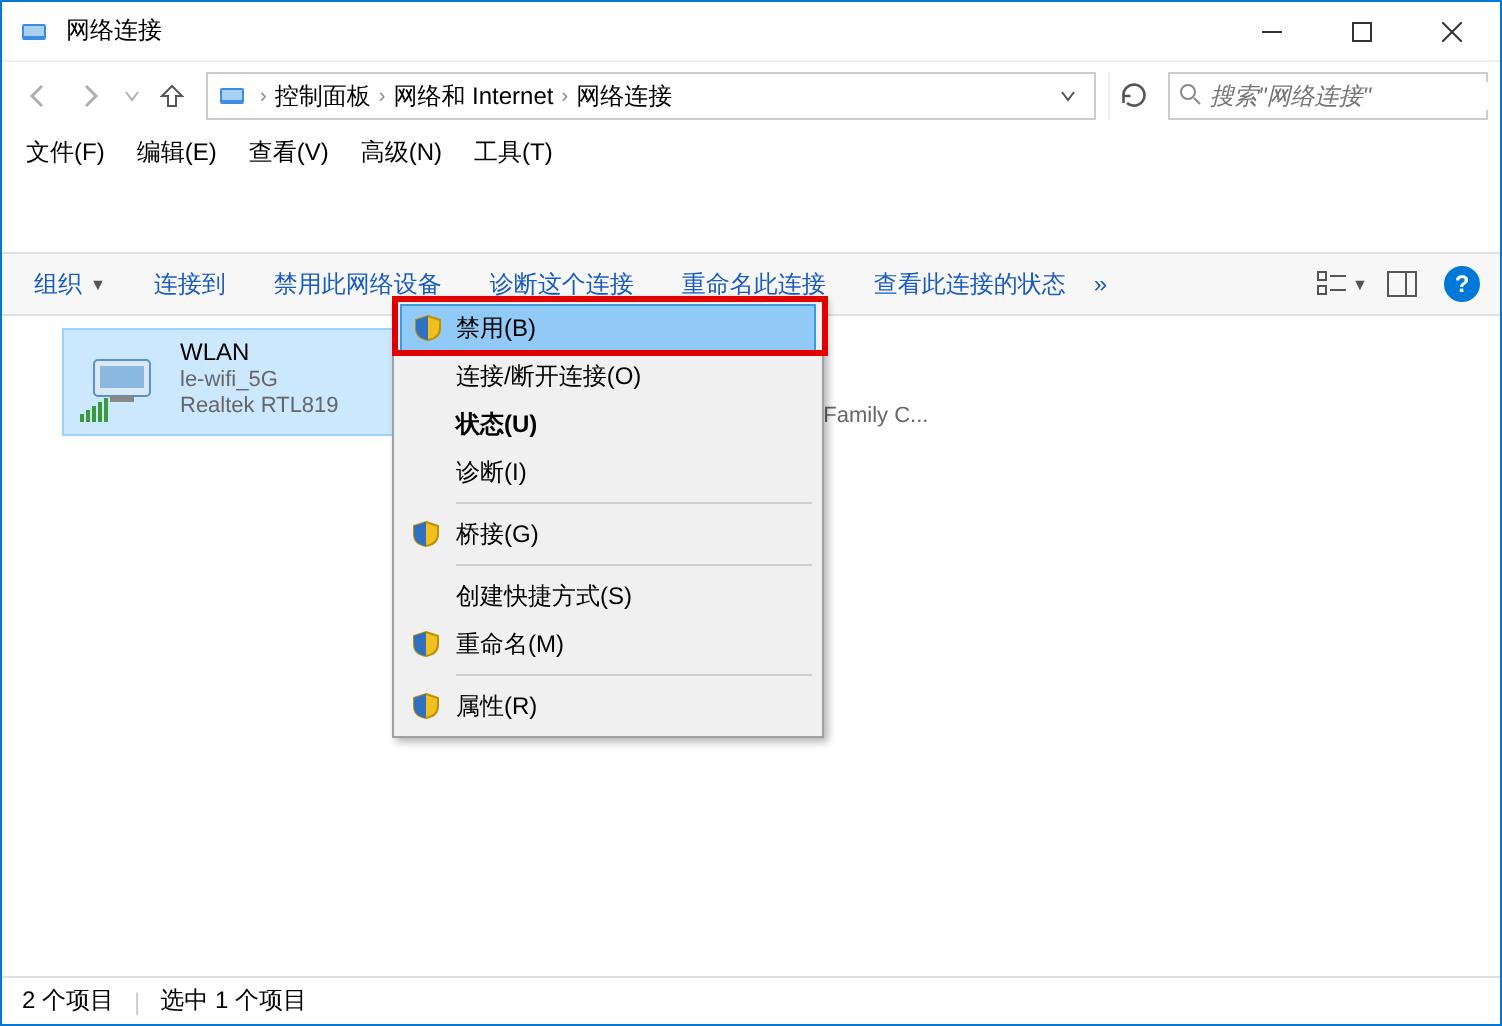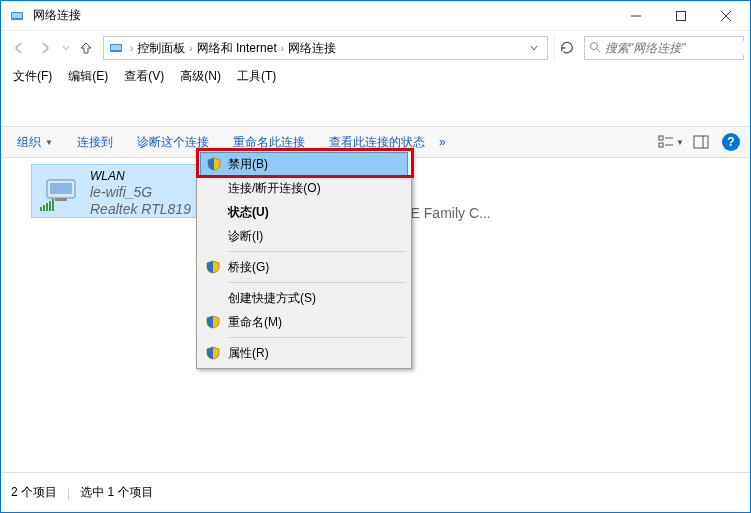--- a/index.html
+++ b/index.html
@@ -36,38 +36,38 @@
     .toolbar { height: 32px; background: #f7f7f7; border-top: 1px solid #e0e0e0; border-bottom: 1px solid #e0e0e0; display: flex; align-items: center; padding: 0 6px; gap: 4px; margin-top: 39px; }
     .tool-btn { padding: 4px 10px; color: #1a5bbf; display: flex; align-items: center; gap: 2px; }
     .tool-spacer { flex: 1; }
     .tool-drop { font-size: 8px; color: #555; margin-left: 2px; }
     .tool-icon-btn { width: 26px; height: 24px; display: flex; align-items: center; justify-content: center; color: #555; }
     .help-icon { width: 18px; height: 18px; border-radius: 50%; background: #0078d7; color: #fff; display: flex; align-items: center; justify-content: center; font-size: 12px; font-weight: bold; }
     
     
     .content { position: relative; height: 382px; padding: 6px 0; display: flex; }
     .net-item { display: flex; align-items: flex-start; padding: 4px 8px; width: 258px; height: 54px; margin-left: 30px; }
-    .net-item.selected { background: #cce8ff; border: 1px solid #99d1ff; font-style: italic; }
+    .net-item.selected { background: #cce8ff; border: 1px solid #99d1ff; }
     .net-icon { width: 42px; height: 42px; margin-right: 8px; display: flex; align-items: center; justify-content: center; position: relative; }
     .net-info { display: flex; flex-direction: column; gap: 1px; }
     .net-name { color: #000; }
-    .net-sub { color: #666; font-size: 14px; }
+    .net-sub { color: #666; font-size: 11px; }
     
     
     .ctx-menu { position: absolute; left: 195px; top: 147px; width: 216px; background: #f0f0f0; border: 1px solid #a0a0a0; box-shadow: 2px 2px 4px rgba(0,0,0,0.3); padding: 3px; }
     .ctx-item { height: 24px; display: flex; align-items: center; padding: 0 8px 0 28px; position: relative; text-align: center; }
     .ctx-item.hover { background: #91c9f7; border: 1px solid #3a9be0; padding-left: 27px; }
     .ctx-item.bold { font-weight: bold; }
     .ctx-item.disabled { color: #999; }
     .ctx-sep { height: 1px; background: #d0d0d0; margin: 3px 2px 3px 28px; }
     .ctx-shield { position: absolute; left: 6px; width: 14px; height: 14px; }
     .highlight-box { position: absolute; left: 195px; top: 147px; width: 218px; height: 30px; border: 3px solid #e00000; pointer-events: none; z-index: 10; }
     
     
-    .statusbar { position: absolute; bottom: 0; left: 0; right: 0; height: 40px; border-top: 1px solid #e0e0e0; display: flex; align-items: center; padding: 0 10px; gap: 10px; }
+    .statusbar { position: absolute; bottom: 0; left: 0; right: 0; height: 24px; border-top: 1px solid #e0e0e0; display: flex; align-items: center; padding: 0 10px; gap: 10px; }
     .status-sep { color: #ccc; }
     
     
     .adapter-svg { width: 40px; height: 40px; }
     .signal-bars { position: absolute; bottom: 0; left: 0; }
     
     
     .shield-svg { width: 14px; height: 14px; }
   </style>
 </head>
@@ -166,20 +166,21 @@
   <span class="menu-item">高级(N)</span>
   <span class="menu-item">工具(T)</span>
 </div>
 
 <div class="toolbar">
   <span class="tool-btn">
       <span>组织</span>
       <span class="tool-drop">▼</span>
     </span>
   <span class="tool-btn">连接到</span>
+  <span class="tool-btn">禁用此网络设备</span>
   <span class="tool-btn">诊断这个连接</span>
   <span class="tool-btn">重命名此连接</span>
   <span class="tool-btn">
       <span>查看此连接的状态</span>
     </span>
   <span style="color:#1a5bbf;">»</span>
   <span class="tool-spacer"></span>
   <span class="tool-icon-btn">
     <svg width="16" height="14">
         <rect x="1" y="1" width="4" height="4" fill="none" stroke="#555"></rect>

